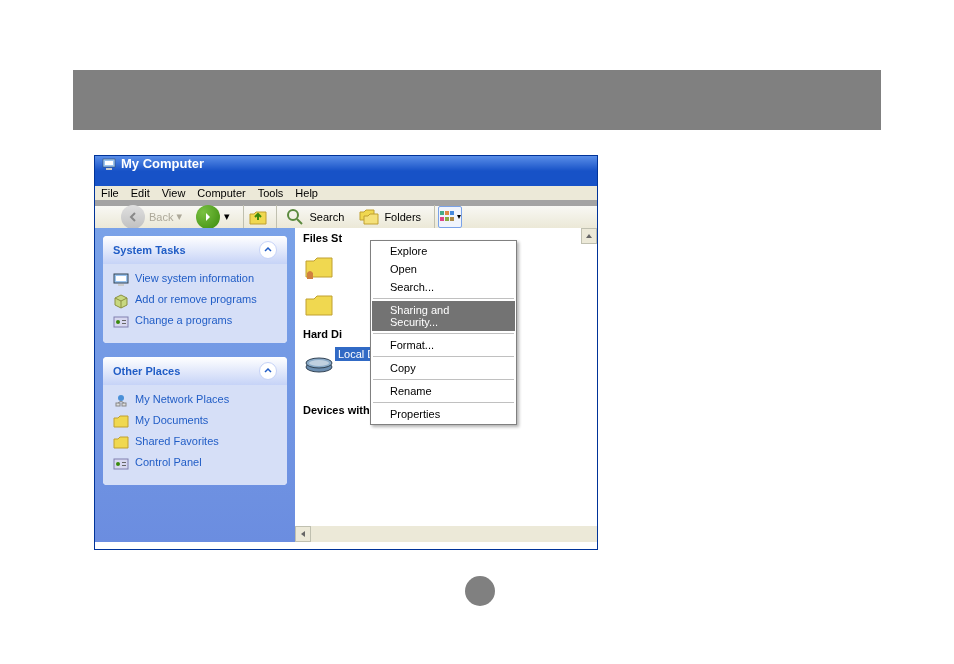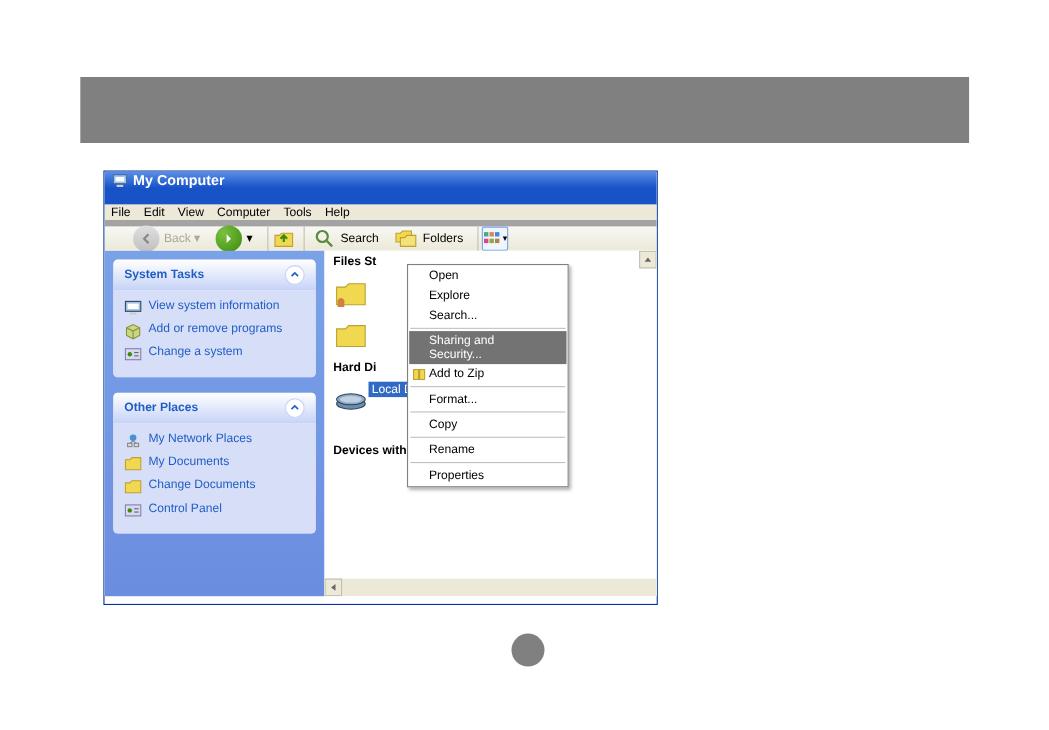--- a/index.html
+++ b/index.html
@@ -349,21 +349,21 @@
               </svg>
             <span>Add or remove programs</span>
           </div>
           <div class="task-link">
             <svg viewBox="0 0 16 16">
                 <rect x="1" y="3" width="14" height="10" fill="#d8d8f0" stroke="#8080b0"></rect>
                 <circle cx="5" cy="8" r="2" fill="#3a8a0c"></circle>
                 <rect x="9" y="6" width="4" height="1" fill="#666"></rect>
                 <rect x="9" y="9" width="4" height="1" fill="#666"></rect>
               </svg>
-            <span>Change a system</span>
+            <span>Change a programs</span>
           </div>
         </div>
       </div>
 
       <div class="task-panel">
         <div class="panel-header">
           <span class="title">Other Places</span>
           <span class="collapse-btn">
             <svg viewBox="0 0 8 8">
                 <path d="M1,5 L4,2 L7,5" stroke="#215dc6" fill="none" stroke-width="1.5"></path>
@@ -384,21 +384,21 @@
           <div class="task-link">
             <svg viewBox="0 0 16 16">
                 <path d="M1,4 L5,4 L7,2 L15,2 L15,13 L1,13 Z" fill="#f0d850" stroke="#c0a030"></path>
               </svg>
             <span>My Documents</span>
           </div>
           <div class="task-link">
             <svg viewBox="0 0 16 16">
                 <path d="M1,4 L5,4 L7,2 L15,2 L15,13 L1,13 Z" fill="#f0d850" stroke="#c0a030"></path>
               </svg>
-            <span>Change Documents</span>
+            <span>Shared Favorites</span>
           </div>
           <div class="task-link">
             <svg viewBox="0 0 16 16">
                 <rect x="1" y="3" width="14" height="10" fill="#d8d8f0" stroke="#8080b0"></rect>
                 <circle cx="5" cy="8" r="2" fill="#3a8a0c"></circle>
                 <rect x="9" y="6" width="4" height="1" fill="#666"></rect>
                 <rect x="9" y="9" width="4" height="1" fill="#666"></rect>
               </svg>
             <span>Control Panel</span>
           </div>
@@ -440,32 +440,25 @@
           <svg width="8" height="8" viewBox="0 0 8 8">
               <path d="M6,1 L2,4 L6,7 Z" fill="#666"></path>
             </svg>
         </div>
       </div>
     </div>
   </div>
 </div>
 
 <div class="context-menu">
+  <div class="menu-item">Explore</div>
   <div class="menu-item">Open</div>
-  <div class="menu-item">Explore</div>
   <div class="menu-item">Search...</div>
   <div class="menu-sep"></div>
   <div class="menu-item highlighted">Sharing and Security...</div>
-  <div class="menu-item">
-    <svg class="zip-icon" viewBox="0 0 14 14">
-      <rect x="2" y="3" width="10" height="9" fill="#f0d850" stroke="#c0a030"></rect>
-      <rect x="6" y="3" width="2" height="9" fill="#c0a030"></rect>
-    </svg>
-    <span>Add to Zip</span>
-  </div>
   <div class="menu-sep"></div>
   <div class="menu-item">Format...</div>
   <div class="menu-sep"></div>
   <div class="menu-item">Copy</div>
   <div class="menu-sep"></div>
   <div class="menu-item">Rename</div>
   <div class="menu-sep"></div>
   <div class="menu-item">Properties</div>
 </div>
 

